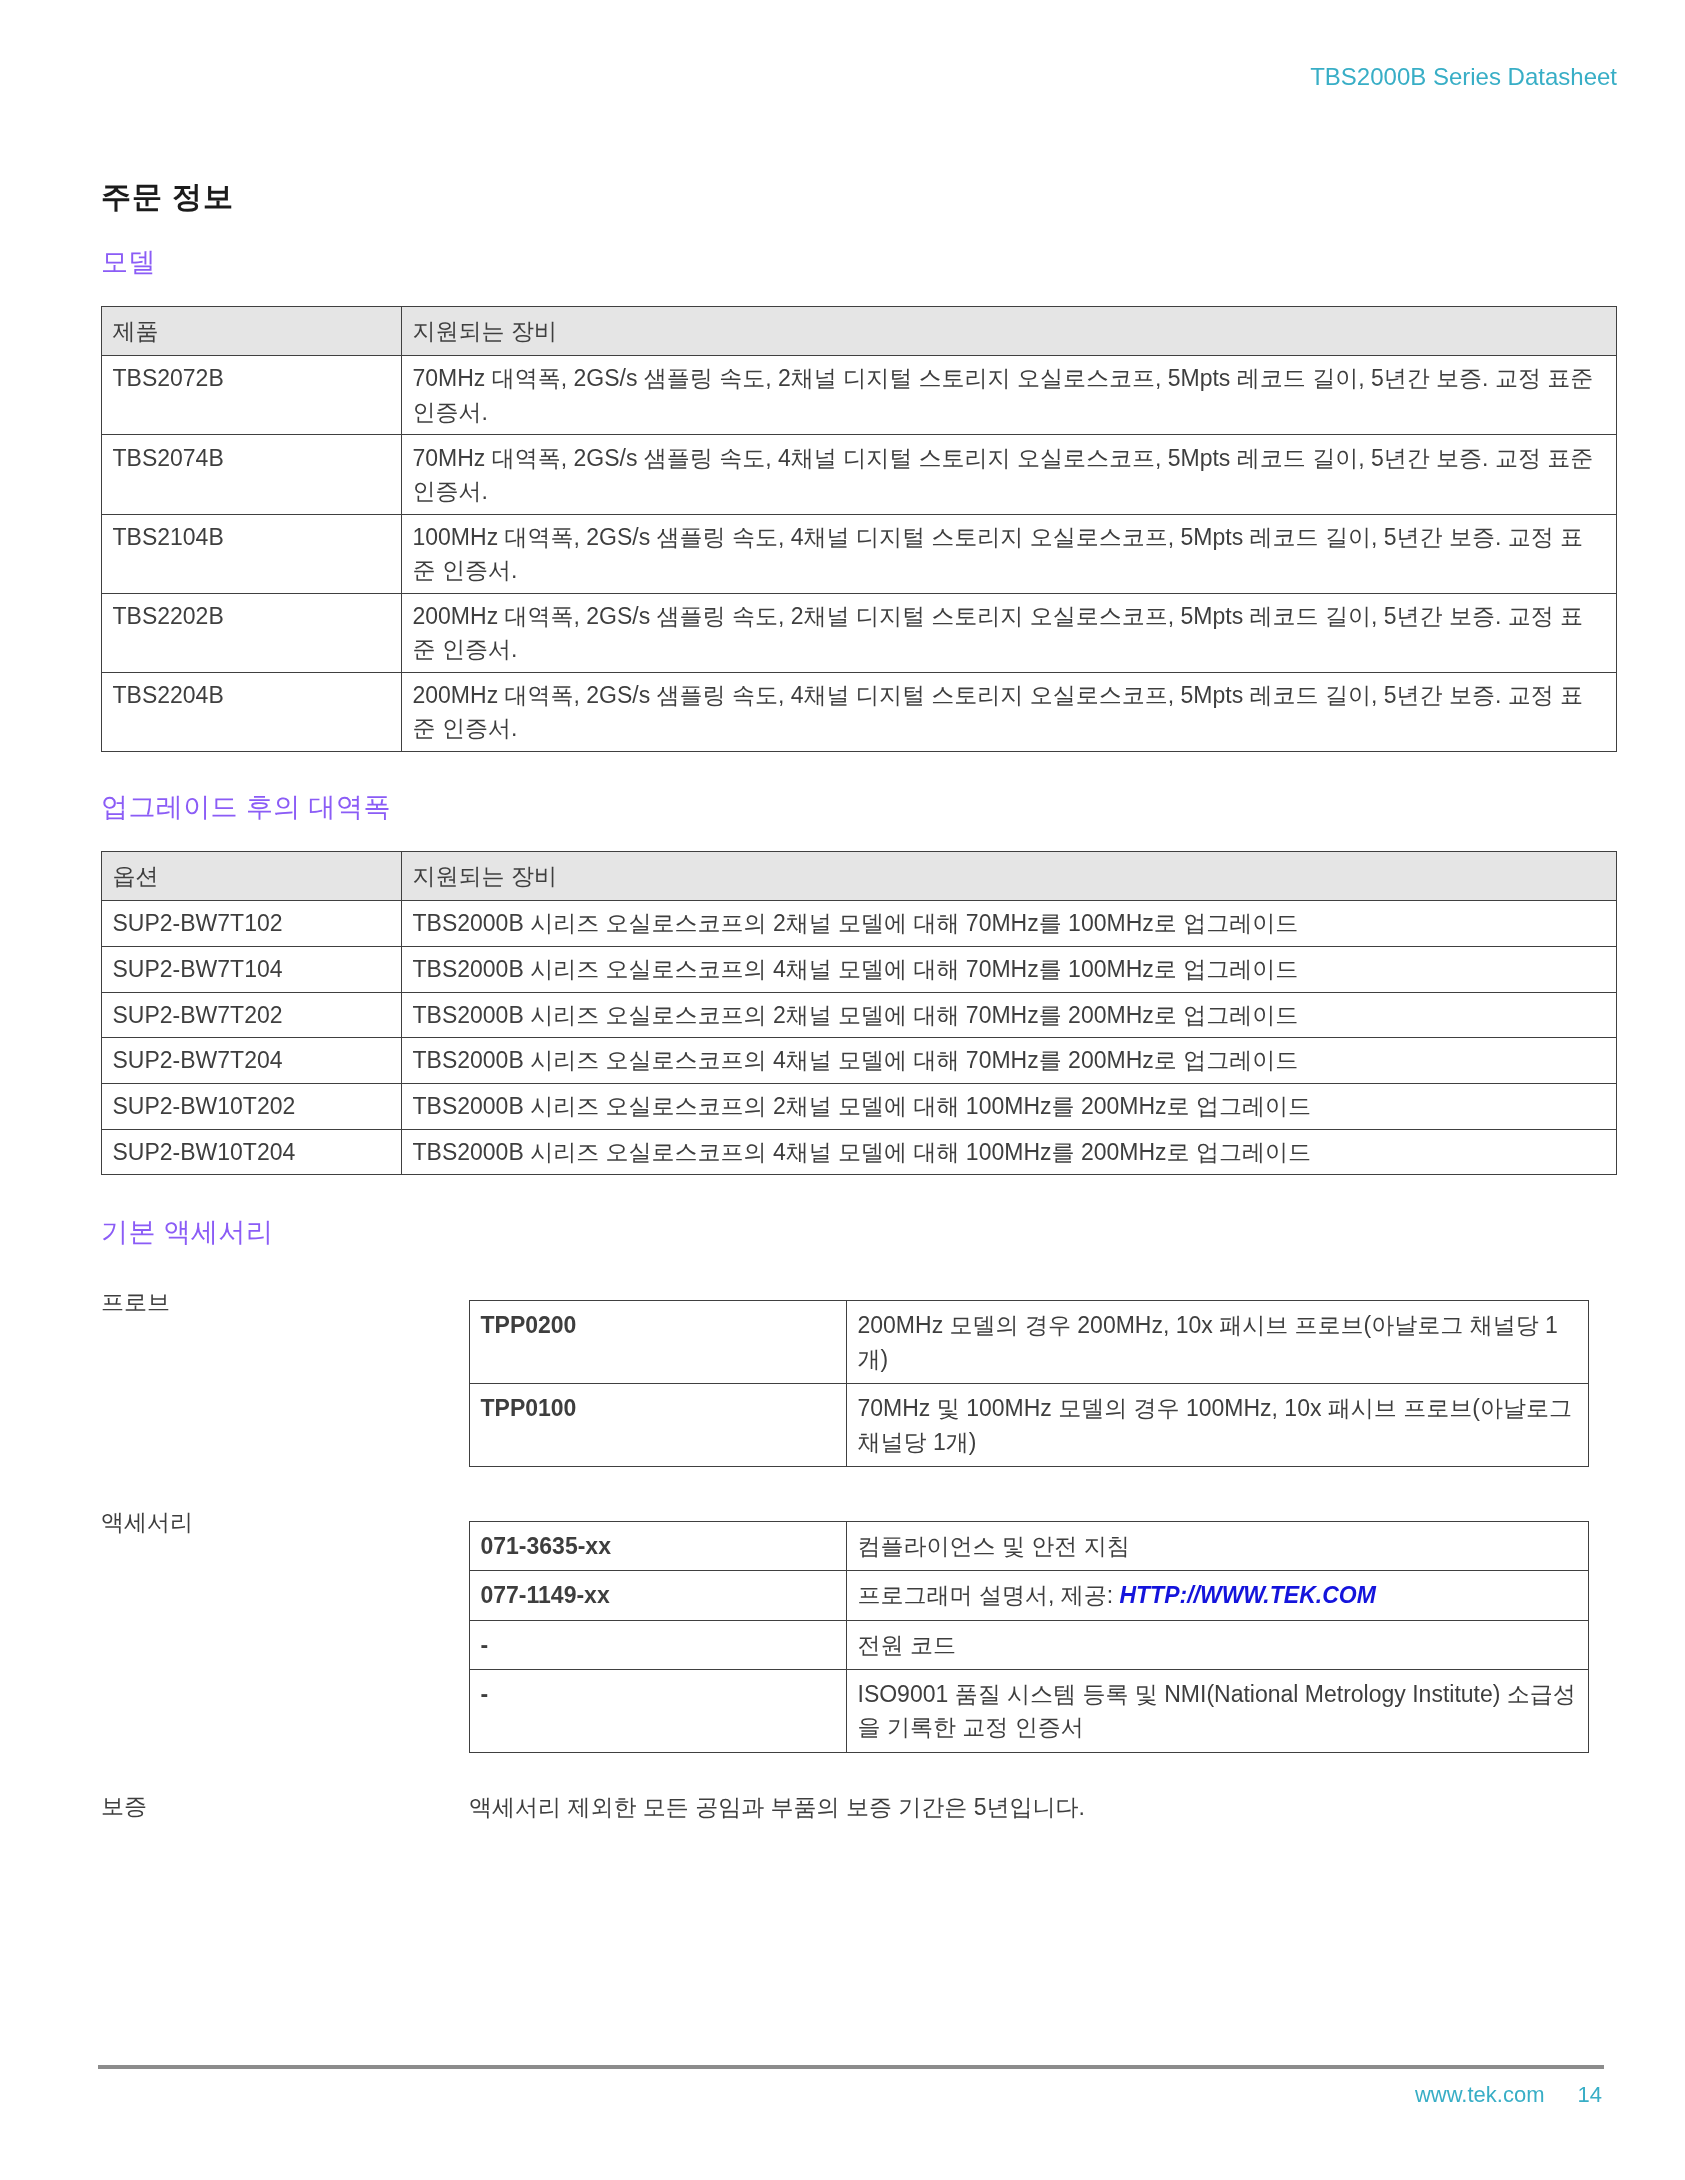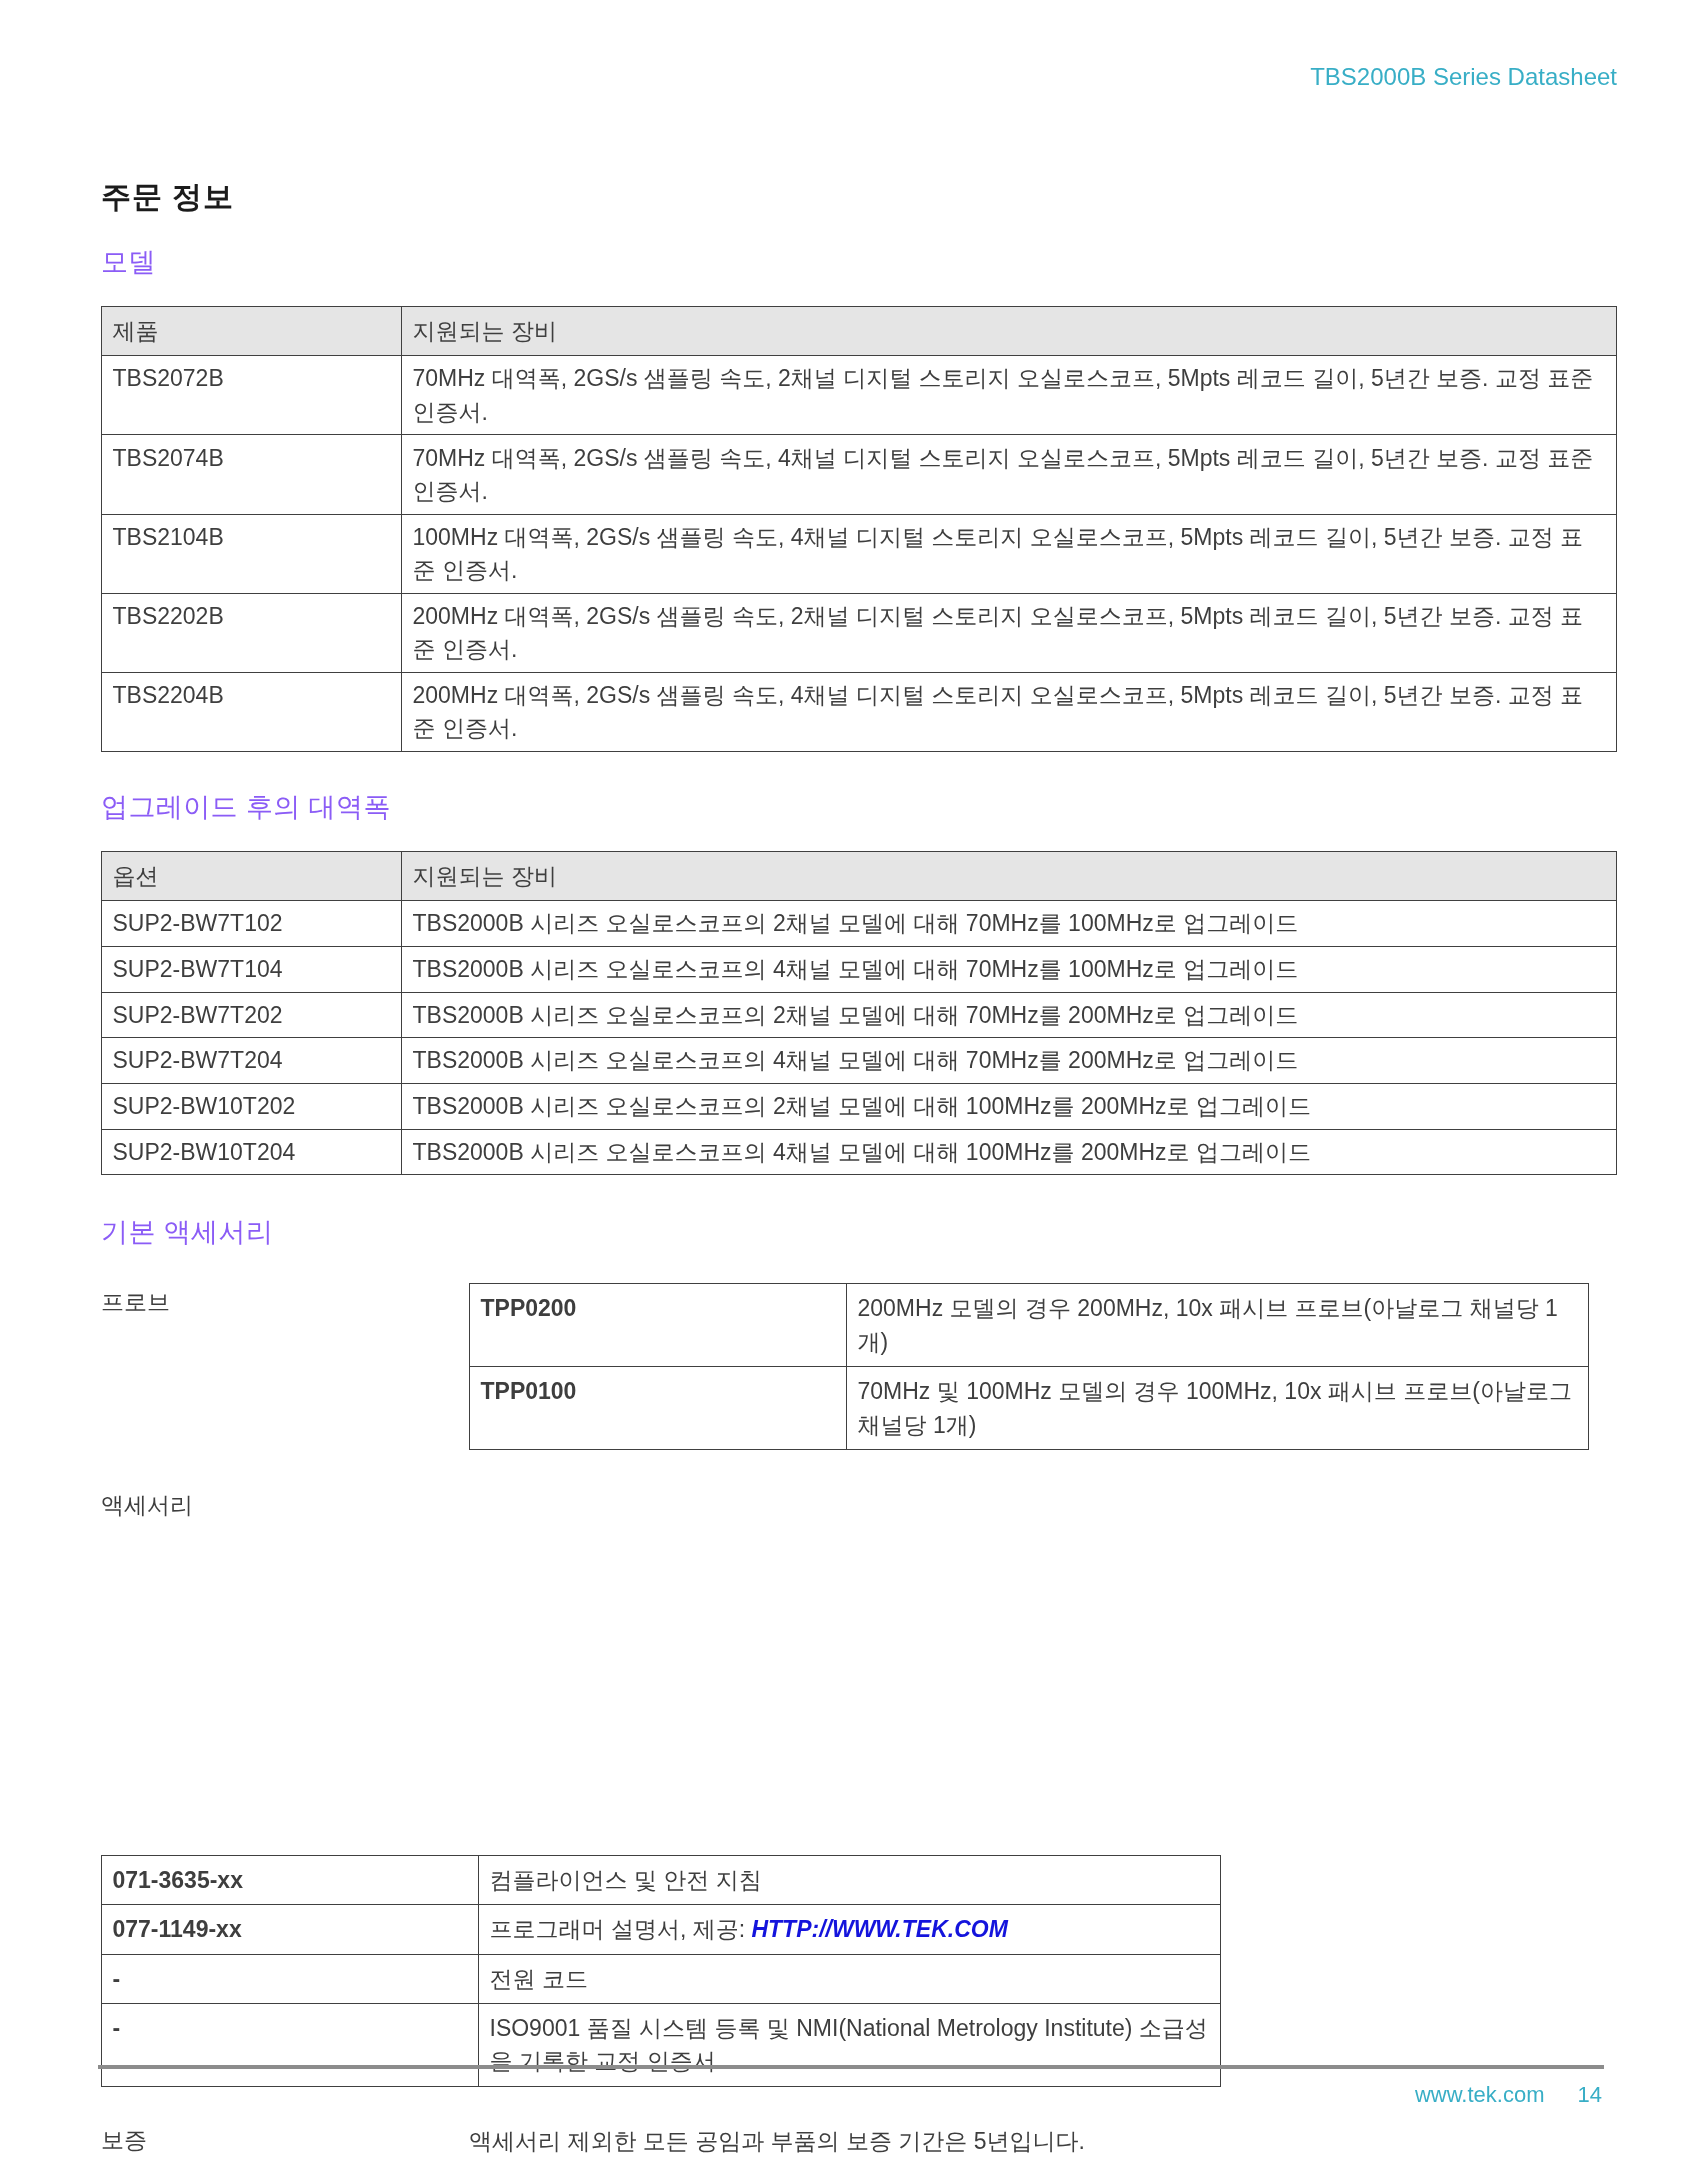--- a/index.html
+++ b/index.html
@@ -56,34 +56,34 @@
   table.data-table th {
     background: #e5e5e5;
     padding-top: 8px;
     padding-bottom: 7px;
   }
   .col-narrow-main { width: 300px; }
 
   
   .acc-row { display: flex; align-items: flex-start; }
   .row-probe { margin-top: 33px; }
-  .row-accessory { margin-top: 37px; flex-direction: column; }
+  .row-accessory { margin-top: 37px; }
   .row-warranty { margin-top: 35px; }
   .acc-label {
     width: 368px;
     flex: 0 0 368px;
     font-size: 23px;
     padding-top: 3.5px;
     color: #3e3e3e;
   }
   .acc-content { flex: 1 1 auto; }
   table.inner-table {
     border-collapse: collapse;
     width: 1120px;
-    margin-top: 0;
+    margin-top: 17px;
     table-layout: fixed;
   }
   table.inner-table td {
     border: 1.8px solid #404040;
     font-size: 23px;
     text-align: left;
     vertical-align: top;
     padding: 8px 10.5px 7px 10.5px;
     line-height: 1.45;
     color: #3e3e3e;

